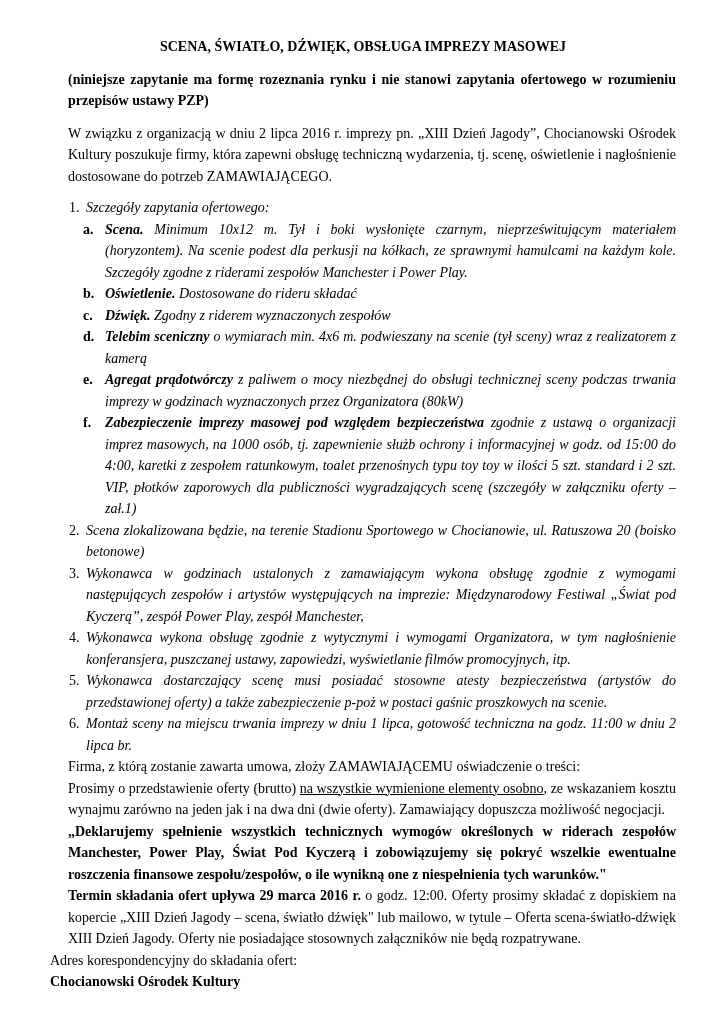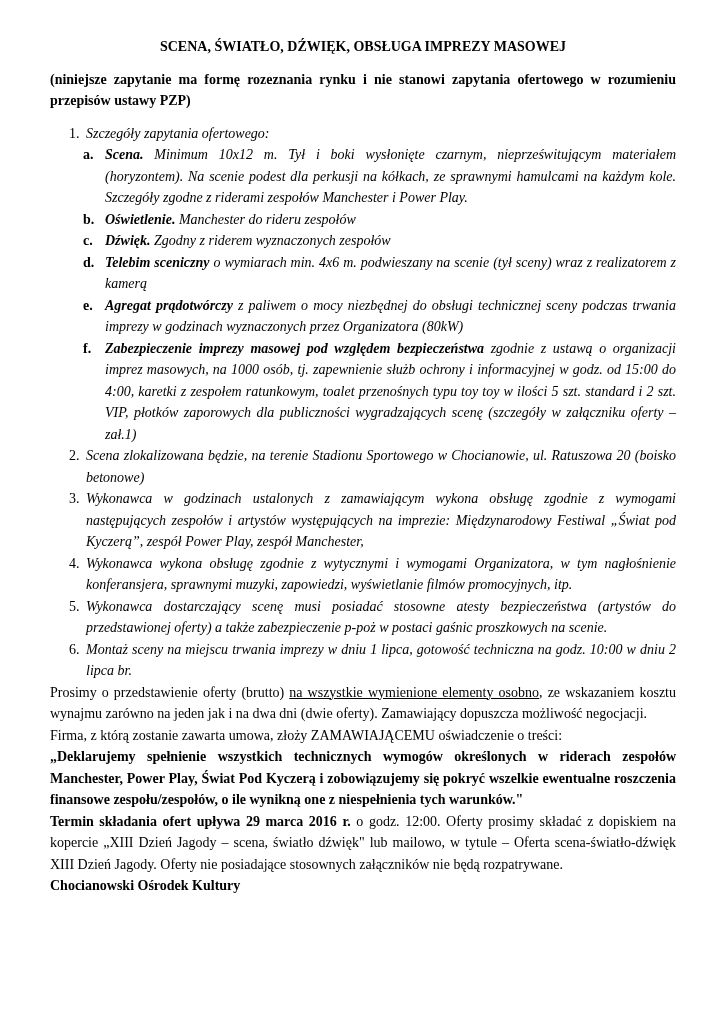--- a/index.html
+++ b/index.html
@@ -18,57 +18,58 @@
     font-family: "Liberation Serif", "DejaVu Serif", serif;
     font-size: 14px;
     line-height: 21.5px;
     color: #000000;
     overflow: hidden;
     border-radius: 20px;
   }
   p { margin: 0; }
   .center  { text-align: center; }
   .bold    { font-weight: bold; }
-  .justify { text-align: justify; }
+  .justify { text-align: justify; margin-left: 18px; }
   .u       { text-decoration: underline; }
   .gap     { margin-bottom: 10px; }
   .gap-lg  { margin-bottom: 11px; }
 
   .li1 { display: flex; margin-left: 19px; }
   .li1 > .num { flex: 0 0 17px; }
   .li2 { display: flex; margin-left: 33px; }
   .li2 > .num { flex: 0 0 22px; font-weight: bold; }
   .li-body { flex: 1 1 auto; text-align: justify; font-style: italic; }
 </style>
 </head>
 <body>
 
 <div class="page">
 
   <p class="center bold gap-lg">SCENA, ŚWIATŁO, DŹWIĘK, OBSŁUGA IMPREZY MASOWEJ</p>
 
   <p class="bold justify gap-lg">(niniejsze zapytanie ma formę rozeznania rynku i nie stanowi zapytania ofertowego w rozumieniu przepisów ustawy PZP)</p>
 
 
+  <p class="justify gap">W związku z organizacją w dniu 2 lipca 2016 r. imprezy pn. „XIII Dzień Jagody”, Chocianowski Ośrodek Kultury poszukuje firmy, która zapewni obsługę techniczną wydarzenia, tj. scenę, oświetlenie i nagłośnienie dostosowane do potrzeb ZAMAWIAJĄCEGO.</p>
 
   <div>
 
     <div class="li1">
       <span class="num">1.</span>
       <div class="li-body">Szczegóły zapytania ofertowego:</div>
     </div>
 
     <div class="li2">
       <span class="num">a.</span>
       <div class="li-body"><b>Scena.</b><span> Minimum 10x12 m. Tył i boki wysłonięte czarnym, nieprześwitującym materiałem (horyzontem). Na scenie podest dla perkusji na kółkach, ze sprawnymi hamulcami na każdym kole. Szczegóły zgodne z riderami zespołów Manchester i Power Play.</span></div>
     </div>
 
     <div class="li2">
       <span class="num">b.</span>
-      <div class="li-body"><b>Oświetlenie.</b><span> Manchester do rideru zespołów</span></div>
+      <div class="li-body"><b>Oświetlenie.</b><span> Dostosowane do rideru składać</span></div>
     </div>
 
     <div class="li2">
       <span class="num">c.</span>
       <div class="li-body"><b>Dźwięk.</b><span> Zgodny z riderem wyznaczonych zespołów</span></div>
     </div>
 
     <div class="li2">
       <span class="num">d.</span>
       <div class="li-body"><b>Telebim sceniczny</b><span> o wymiarach min. 4x6 m. podwieszany na scenie (tył sceny) wraz z realizatorem z kamerą</span></div>
@@ -89,39 +90,40 @@
       <div class="li-body">Scena zlokalizowana będzie, na terenie Stadionu Sportowego w Chocianowie, ul. Ratuszowa 20 (boisko betonowe)</div>
     </div>
 
     <div class="li1">
       <span class="num">3.</span>
       <div class="li-body">Wykonawca w godzinach ustalonych z zamawiającym wykona obsługę zgodnie z wymogami następujących zespołów i artystów występujących na imprezie: Międzynarodowy Festiwal „Świat pod Kyczerą”, zespół Power Play, zespół Manchester,</div>
     </div>
 
     <div class="li1">
       <span class="num">4.</span>
-      <div class="li-body">Wykonawca wykona obsługę zgodnie z wytycznymi i wymogami Organizatora, w tym nagłośnienie konferansjera, sprawnymi muzyki, zapowiedzi, wyświetlanie filmów promocyjnych, itp.</div>
+      <div class="li-body">Wykonawca wykona obsługę zgodnie z wytycznymi i wymogami Organizatora, w tym nagłośnienie konferansjera, puszczanej ustawy, zapowiedzi, wyświetlanie filmów promocyjnych, itp.</div>
     </div>
 
     <div class="li1">
       <span class="num">5.</span>
       <div class="li-body">Wykonawca dostarczający scenę musi posiadać stosowne atesty bezpieczeństwa (artystów do przedstawionej oferty) a także zabezpieczenie p-poż w postaci gaśnic proszkowych na scenie.</div>
     </div>
 
     <div class="li1">
       <span class="num">6.</span>
-      <div class="li-body">Montaż sceny na miejscu trwania imprezy w dniu 1 lipca, gotowość techniczna na godz. 10:00 w dniu 2 lipca br.</div>
+      <div class="li-body">Montaż sceny na miejscu trwania imprezy w dniu 1 lipca, gotowość techniczna na godz. 11:00 w dniu 2 lipca br.</div>
     </div>
 
   </div>
 
+  <p class="justify">Firma, z którą zostanie zawarta umowa, złoży ZAMAWIAJĄCEMU oświadczenie o treści:</p>
+
   <p class="justify"><span>Prosimy o przedstawienie oferty (brutto) </span><span class="u">na wszystkie wymienione elementy osobno</span><span>, ze wskazaniem kosztu wynajmu zarówno na jeden jak i na dwa dni (dwie oferty). Zamawiający dopuszcza możliwość negocjacji.</span></p>
-
-  <p class="justify">Firma, z którą zostanie zawarta umowa, złoży ZAMAWIAJĄCEMU oświadczenie o treści:</p>
 
   <p class="bold justify">„Deklarujemy spełnienie wszystkich technicznych wymogów określonych w riderach zespołów Manchester, Power Play, Świat Pod Kyczerą i zobowiązujemy się pokryć wszelkie ewentualne roszczenia finansowe zespołu/zespołów, o ile wynikną one z niespełnienia tych warunków."</p>
 
   <p class="justify"><b>Termin składania ofert upływa 29 marca 2016 r.</b><span> o godz. 12:00. Oferty prosimy składać z dopiskiem na kopercie „XIII Dzień Jagody – scena, światło dźwięk" lub mailowo, w tytule – Oferta scena-światło-dźwięk XIII Dzień Jagody. Oferty nie posiadające stosownych załączników nie będą rozpatrywane.</span></p>
 
+  <p>Adres korespondencyjny do składania ofert:</p>
 
   <p class="bold">Chocianowski Ośrodek Kultury</p>
 
 </div>
 
 </body></html>

